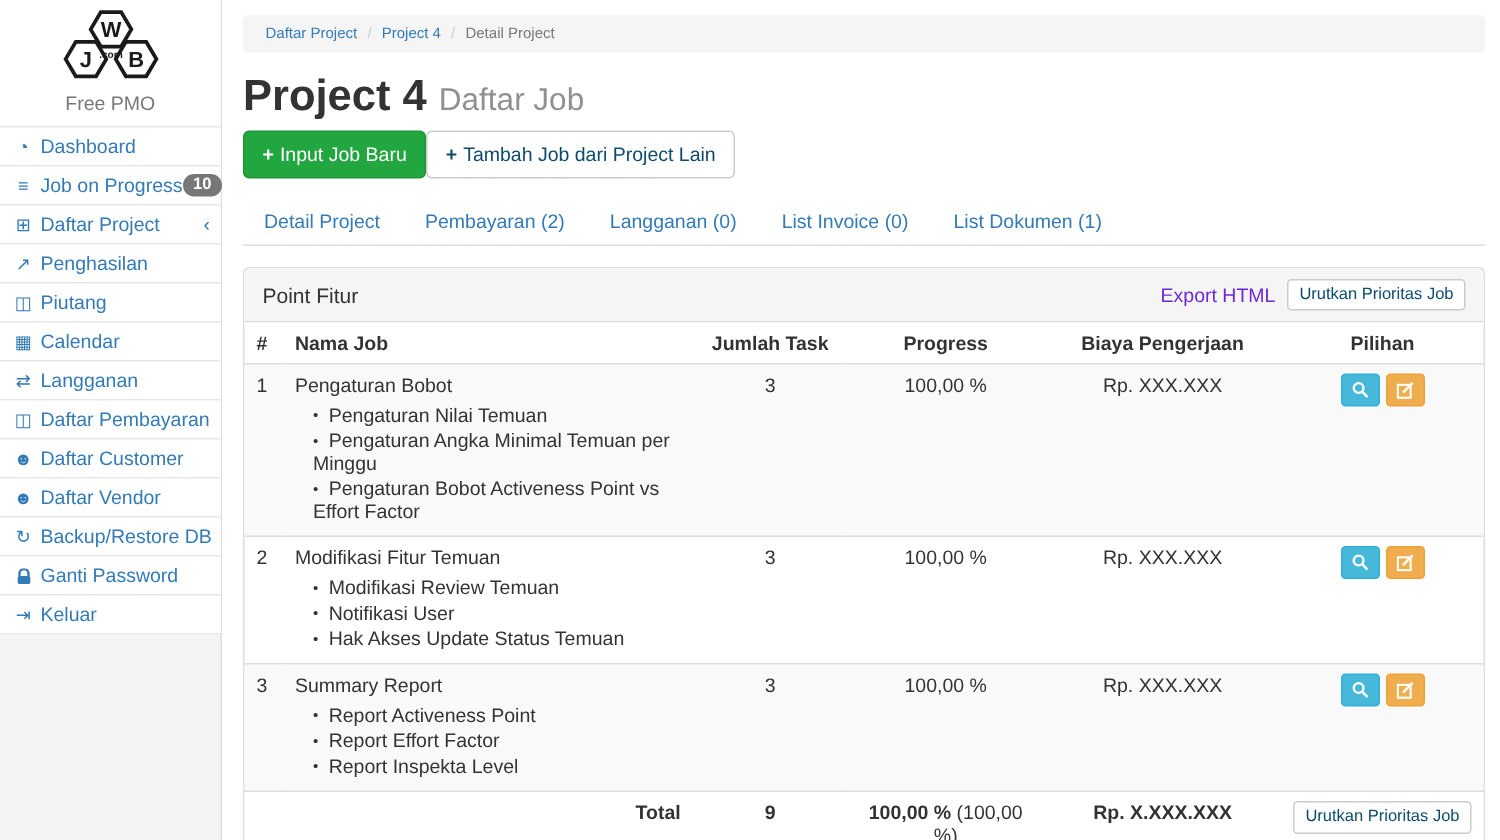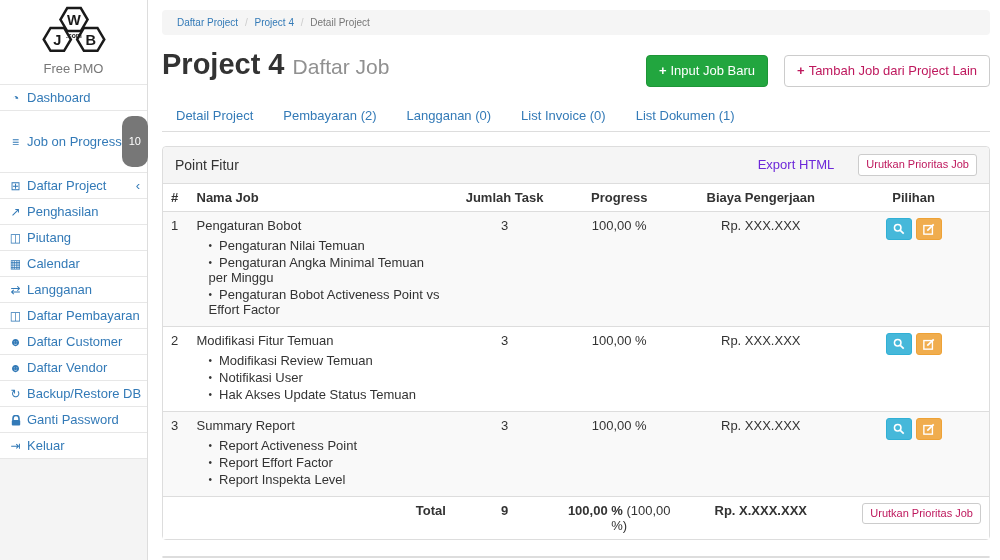--- a/index.html
+++ b/index.html
@@ -10,38 +10,38 @@
   
   .sidebar { position: absolute; left: 0; top: 0; bottom: 0; width: 148px; background: #f4f4f4; border-right: 1px solid #ddd; }
   .logo-block { background: #fff; padding: 6px 0 8px; text-align: center; }
   .brand-name { color: #777; font-size: 13px; margin-top: 4px; }
   .side-menu { list-style: none; background: #fff; }
   .side-menu li { display: flex; align-items: center; padding: 5px 7px; border-top: 1px solid #e7e7e7; color: #337ab7; font-size: 13px; cursor: pointer; background: #fff; }
   .side-menu li:last-child { border-bottom: 1px solid #e7e7e7; }
   .mi { display: inline-block; width: 17px; text-align: center; margin-right: 3px; font-size: 12px; flex: 0 0 17px; }
   .mi svg { vertical-align: -2px; }
   .menu-label { white-space: nowrap; }
-  .badge { margin-left: auto; background: #777; color: #fff; border-radius: 10px; font-size: 11px; font-weight: normal; padding: 20px 7px; line-height: 1; }
+  .badge { margin-left: auto; background: #777; color: #fff; border-radius: 10px; font-size: 11px; font-weight: bold; padding: 2px 7px; line-height: 1; }
   .chev { margin-left: auto; color: #337ab7; font-size: 13px; }
 
   
   .main { position: absolute; left: 148px; top: 0; right: 0; bottom: 0; background: #fff; padding: 10px 10px 0 14px; }
   .breadcrumb { background: #f5f5f5; border-radius: 4px; padding: 7px 15px; font-size: 10px; list-style: none; }
   .breadcrumb li { display: inline; }
   .breadcrumb a { color: #337ab7; }
   .breadcrumb .active { color: #777; }
   .breadcrumb li + li::before { content: "/\00a0"; color: #ccc; padding: 0 4px; }
 
-  .title-row { display: flex; align-items: flex-start; justify-content: space-between; margin: 14px 0 12px; }
+  .title-row { display: flex; align-items: flex-start; justify-content: space-between; margin: 14px 0 12px; flex-direction: column; }
   .page-title { font-size: 29px; font-weight: bold; color: #333; line-height: 1.1; }
   .page-title small { font-size: 21px; font-weight: normal; color: #909090; }
   .title-buttons { display: flex; gap: 0; margin-top: 6px; }
   .btn { display: inline-block; border-radius: 4px; padding: 6px 12px; font-size: 13px; line-height: 1.4; cursor: pointer; border: 1px solid transparent; white-space: nowrap; }
   .btn-success { background: #28a745; background: #22a63f; border-color: #1e9537; color: #fff; }
-  .btn-default { background: #fff; border-color: #ccc; color: #be185d; margin-left: 16px; }
+  .btn-default { background: #fff; border-color: #ccc; color: #0c4a6e; }
   .btn-xs { padding: 2px 7px; font-size: 11px; border-radius: 3px; }
   .plus { font-weight: bold; margin-right: 4px; }
 
   
   .tabs { list-style: none; display: flex; border-bottom: 1px solid #ddd; margin-bottom: 14px; }
   .tabs li { padding: 8px 13px; margin-right: 2px; margin-bottom: -1px; color: #337ab7; cursor: pointer; font-size: 13px; border: 1px solid transparent; border-radius: 4px 4px 0 0; }
   .tabs li.active { background: #fff; color: #555; border-color: #ddd #ddd #fff; cursor: default; }
 
   
   .panel { border: 1px solid #ddd; border-radius: 4px; margin-bottom: 16px; background: #fff; }

